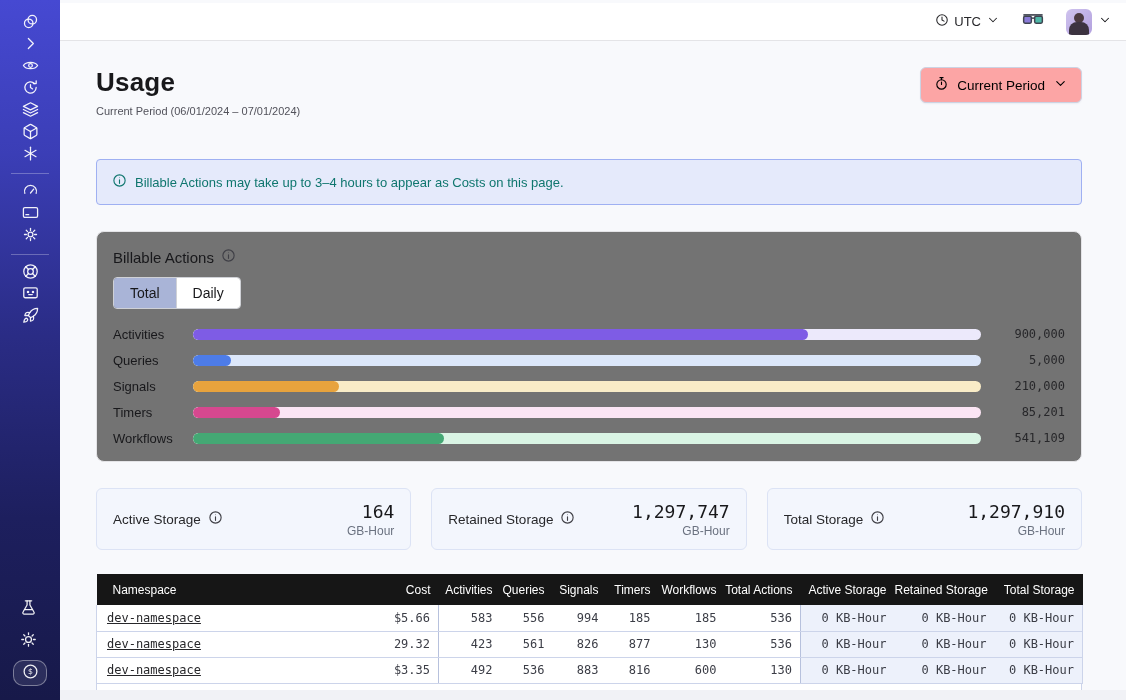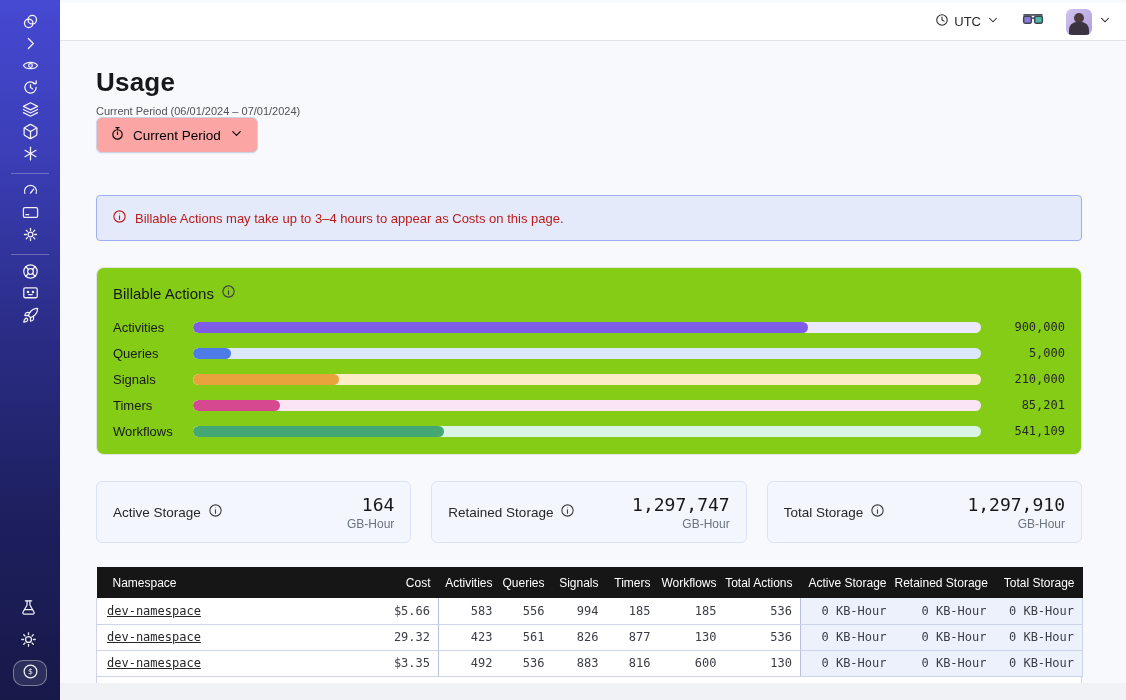--- a/index.html
+++ b/index.html
@@ -31,34 +31,34 @@
   .acct { display:flex; align-items:center; gap:6px; cursor:pointer; }
   .avatar { width:26px; height:26px; border-radius:6px; overflow:hidden;
     background:linear-gradient(135deg,#cfc3ee 0%,#b2a0de 100%); position:relative; }
   .avatar::before { content:""; position:absolute; left:8px; top:4px; width:10px; height:10px;
     border-radius:50%; background:#4b3a40; }
   .avatar::after { content:""; position:absolute; left:3px; top:13px; width:20px; height:14px;
     border-radius:8px 8px 0 0; background:#3c3340; }
 
   .content { flex:1; padding:26px 44px 0 36px; display:flex; flex-direction:column; }
 
-  .page-head { display:flex; justify-content:space-between; align-items:flex-start;flex-direction:column; }
+  .page-head { display:flex; justify-content:space-between; align-items:flex-start; }
   .page-title { font-size:26px; font-weight:600; letter-spacing:.2px; }
   .page-sub { font-size:11px; color:#52525b; margin-top:7px; }
   .period-btn { display:flex; align-items:center; gap:8px; background:#fca5a5; border:1px solid #ccd3e3;
     border-radius:6px; padding:8px 13px; font-size:13.5px; font-weight:500; cursor:pointer;
     box-shadow:0 1px 2px rgba(20,30,80,.06); }
   .period-btn svg { width:15px; height:15px; }
 
   .banner { margin-top:42px; background:#e5eafb; border:1px solid #9fb0f2; border-radius:4px;
-    padding:13px 15px; display:flex; align-items:center; gap:8px; font-size:13px; color:#b91c1c; }
+    padding:13px 15px; display:flex; align-items:center; gap:8px; font-size:13px; color:#0f766e; }
   .banner svg { width:15px; height:15px; flex:0 0 auto; }
 
   
-  .card { margin-top:26px; background:#84cc16; border:1px solid #e4e4e7; border-radius:8px;
+  .card { margin-top:26px; background:#737373; border:1px solid #e4e4e7; border-radius:8px;
     padding:16px 16px 10px; }
   .card-title { display:flex; align-items:center; gap:7px; font-size:15px; color:#18181b; }
   .card-title svg, .stat svg { width:15px; height:15px; color:#3f3f46; }
   .toggle { display:inline-flex; border:1px solid #cfd1d6; border-radius:4px; overflow:hidden; margin-top:11px; }
   .tab { padding:7px 16px; font-size:14px; background:#fff; border:none; cursor:pointer;
     font-family:"Liberation Sans",sans-serif; color:#18181b; }
   .tab + .tab { border-left:1px solid #cfd1d6; }
   .tab.selected { background:#a9b4d7; }
 
   .chart-wrap { display:flex; align-items:center; margin-top:12px; }
@@ -293,20 +293,24 @@
     </div>
 
     <section class="card">
       <div class="card-title">
         <span>Billable Actions</span>
         <span><svg viewBox="0 0 24 24" fill="none" stroke="currentColor" stroke-width="1.8" stroke-linecap="round" stroke-linejoin="round">
               <circle cx="12" cy="12" r="9"></circle>
               <line x1="12" y1="11" x2="12" y2="16.5"></line>
               <circle cx="12" cy="7.6" r="0.7" fill="currentColor" stroke="none"></circle>
             </svg></span>
+      </div>
+      <div class="toggle">
+        <button class="tab selected">Total</button>
+        <button class="tab">Daily</button>
       </div>
       <div class="chart-wrap">
         <div class="bars" id="bars">
             <div class="bar-row">
               <span class="bar-label">Activities</span>
               <div class="bar-track" style="background: rgb(236, 233, 251);">
                 <div class="bar-fill" style="background: rgb(126, 92, 229); width: 78%;"></div>
               </div>
               <span class="bar-value">900,000</span>
             </div>

